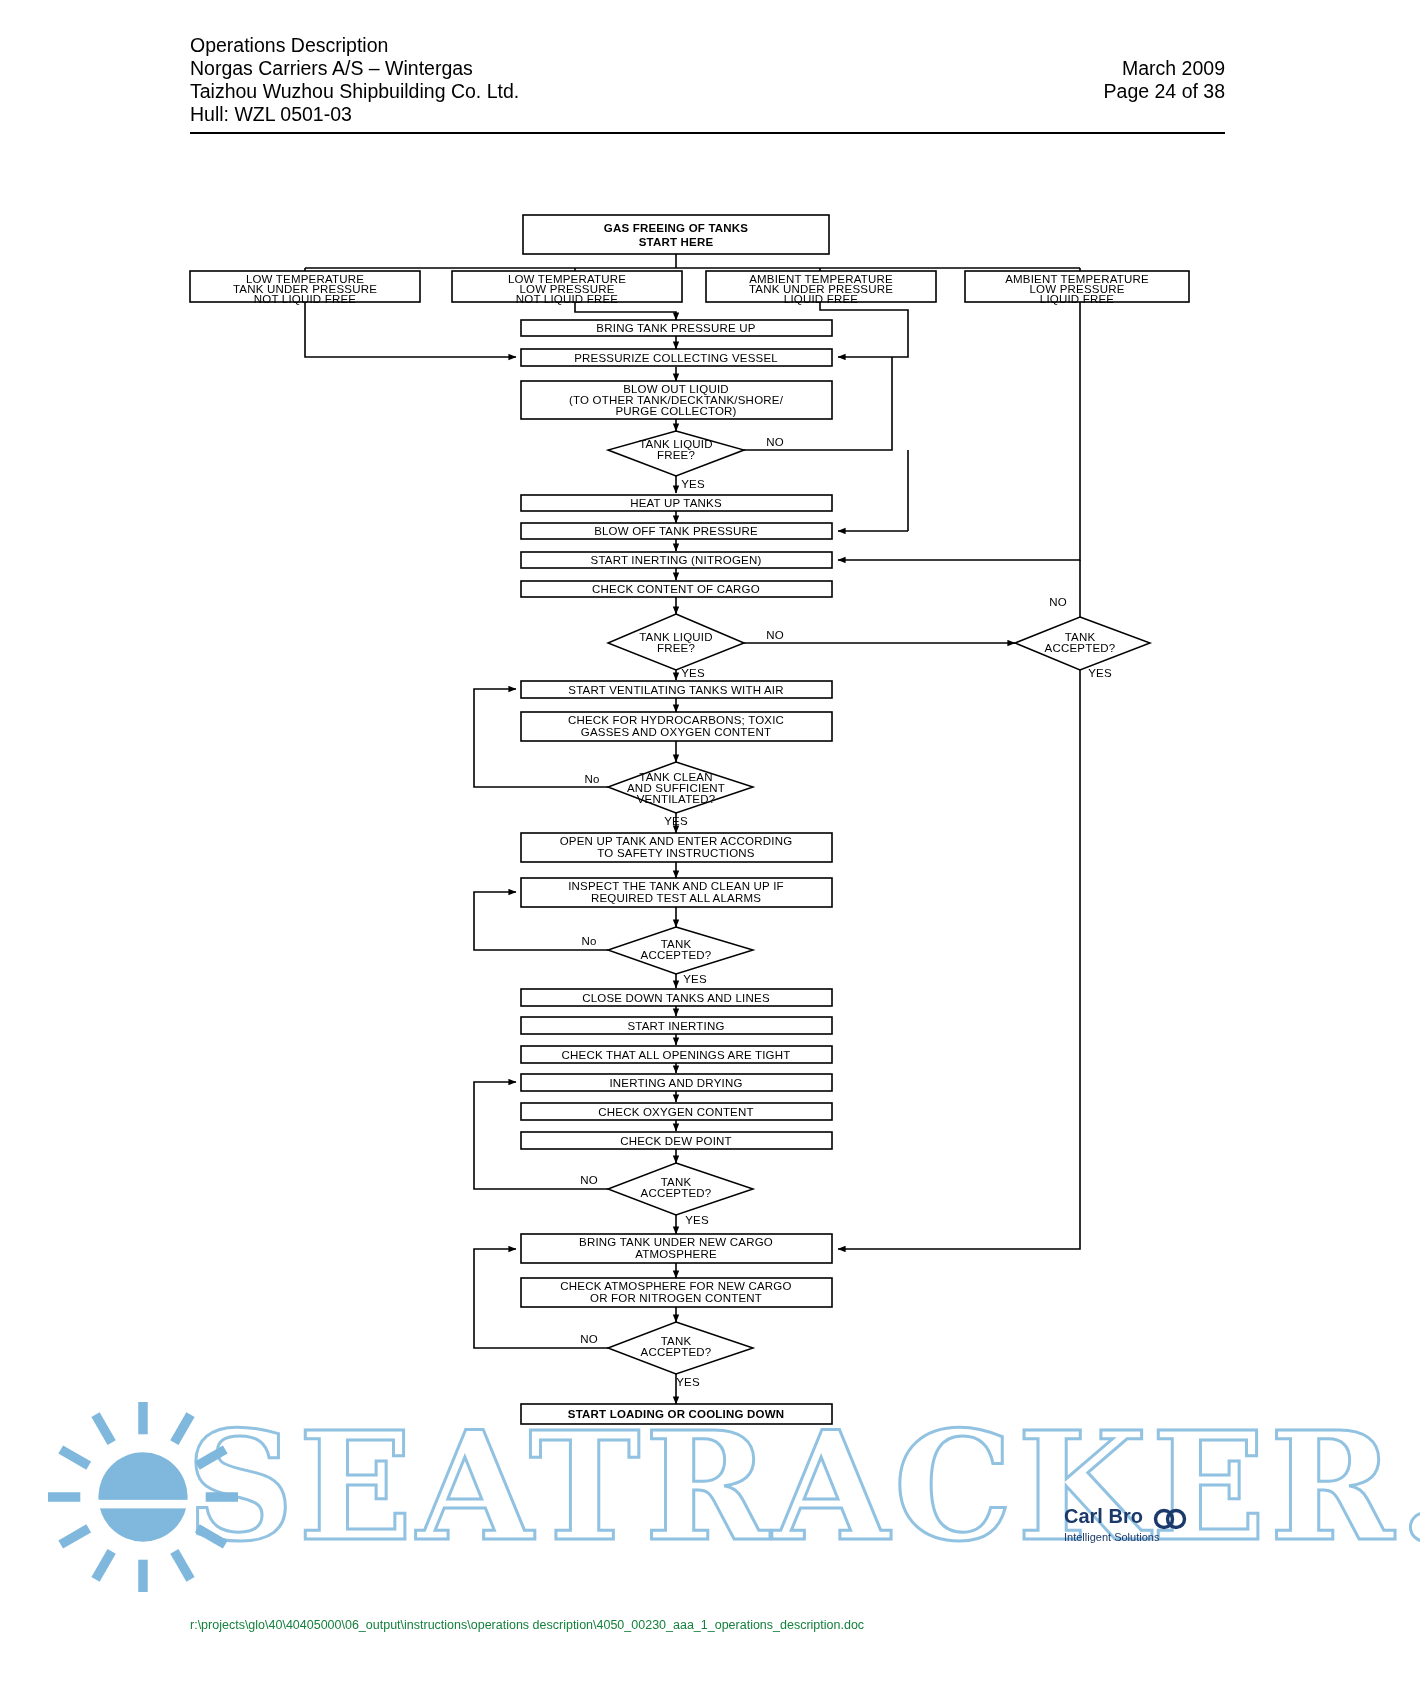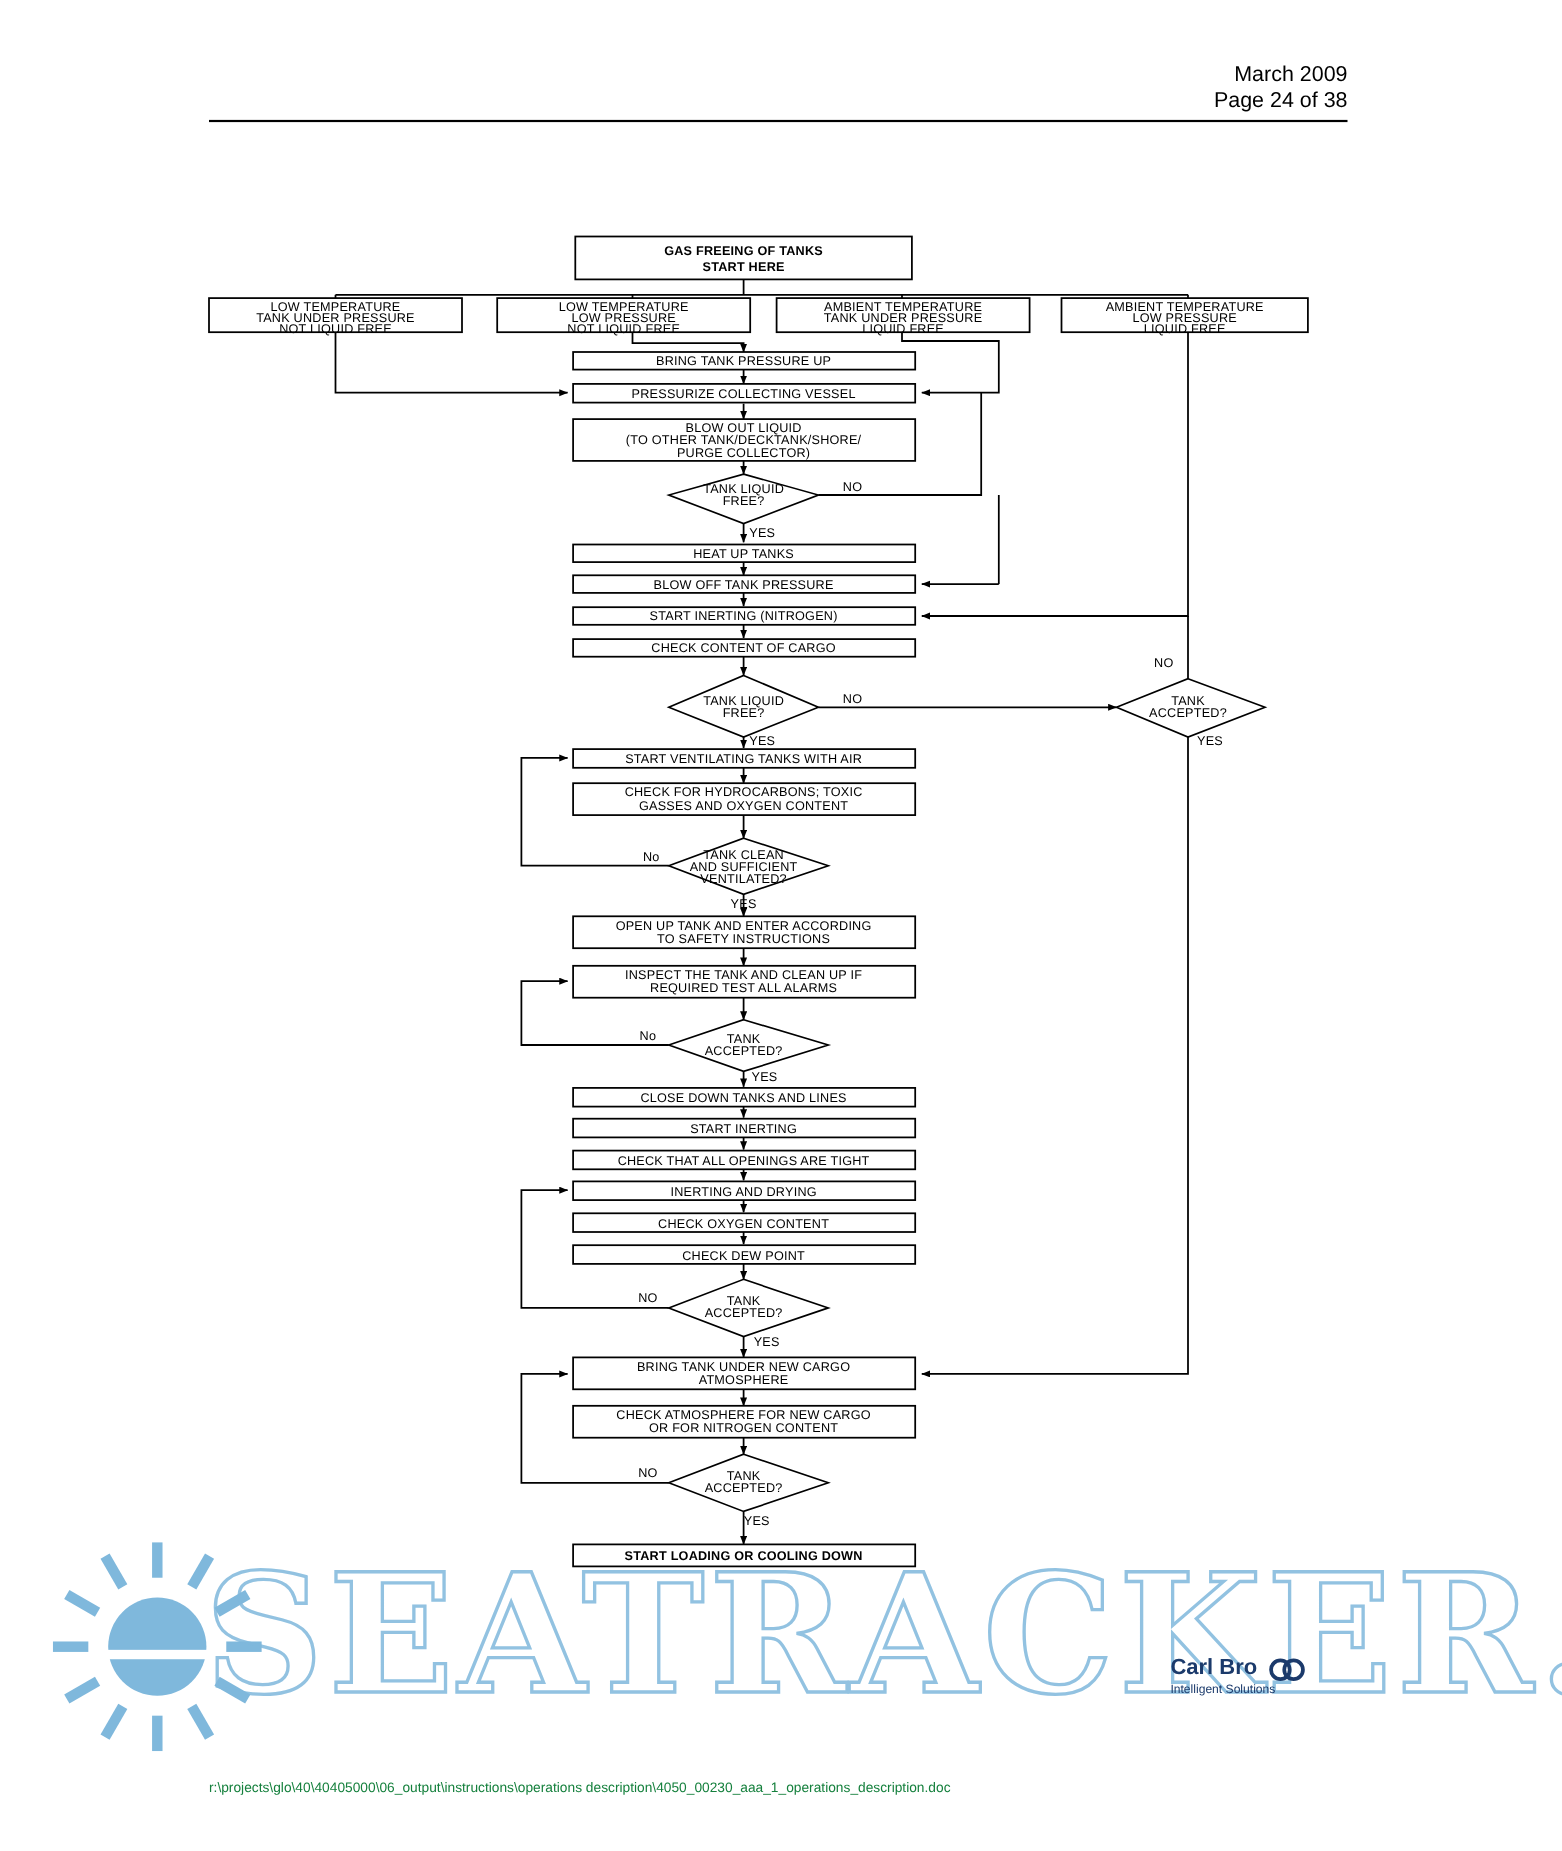--- a/index.html
+++ b/index.html
@@ -133,20 +133,26 @@
     font-size: 12.5px;
     color: #15803d;
     font-family: "Liberation Sans", sans-serif;
     white-space: nowrap;
   }
 </style>
 </head>
 <body>
 
 <div id="header">
+  <div class="hdr-left">
+    <div>Operations Description</div>
+    <div>Norgas Carriers A/S – Wintergas</div>
+    <div>Taizhou Wuzhou Shipbuilding Co. Ltd.</div>
+    <div>Hull: WZL 0501-03</div>
+  </div>
   <div class="hdr-right">
     <div>March 2009</div>
     <div>Page 24 of 38</div>
   </div>
 </div>
 
 <div id="chart">
 <svg width="1420" height="1683" viewBox="0 0 1420 1683" xmlns="http://www.w3.org/2000/svg">
   <defs>
     <marker id="arr" markerWidth="9" markerHeight="9" refX="7.6" refY="3.2" orient="auto" markerUnits="userSpaceOnUse">

